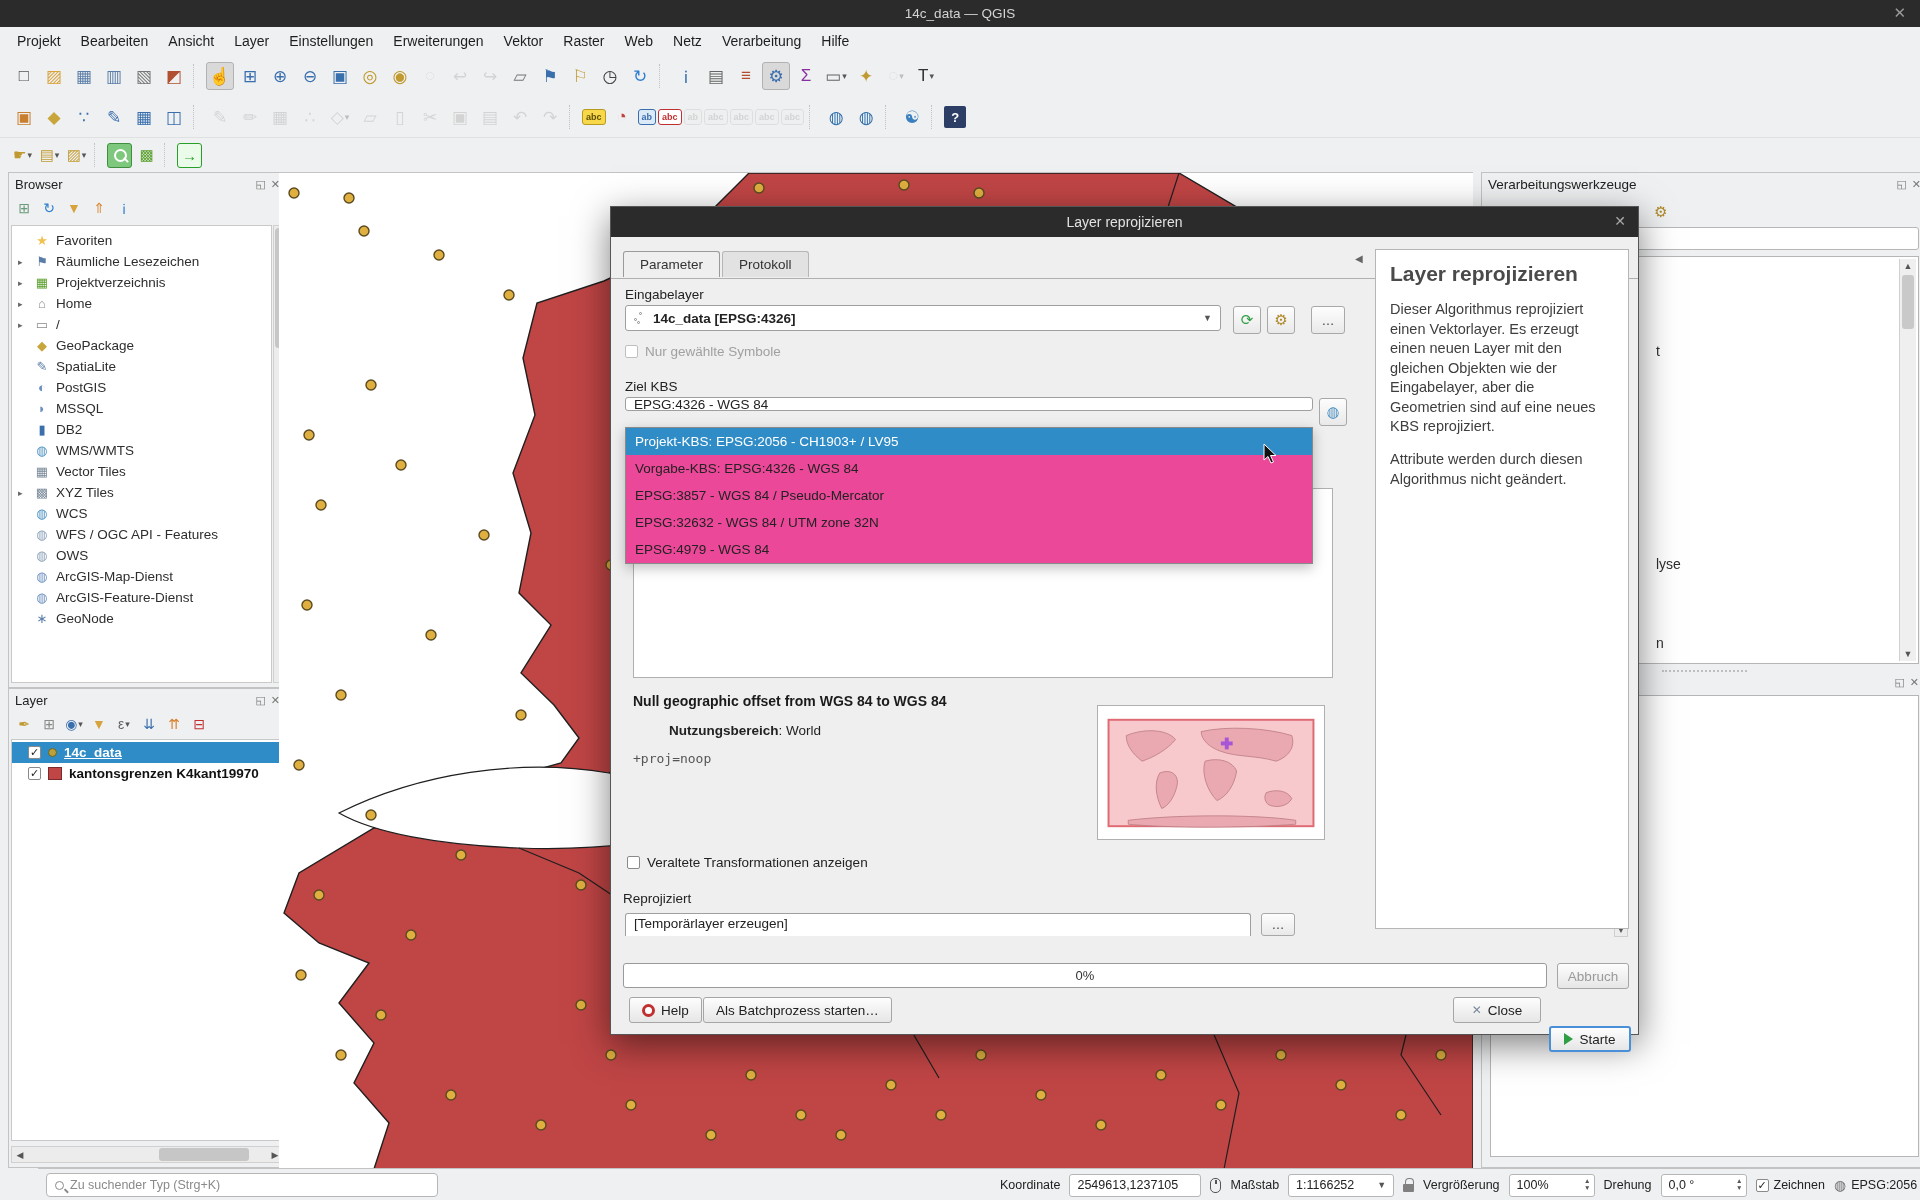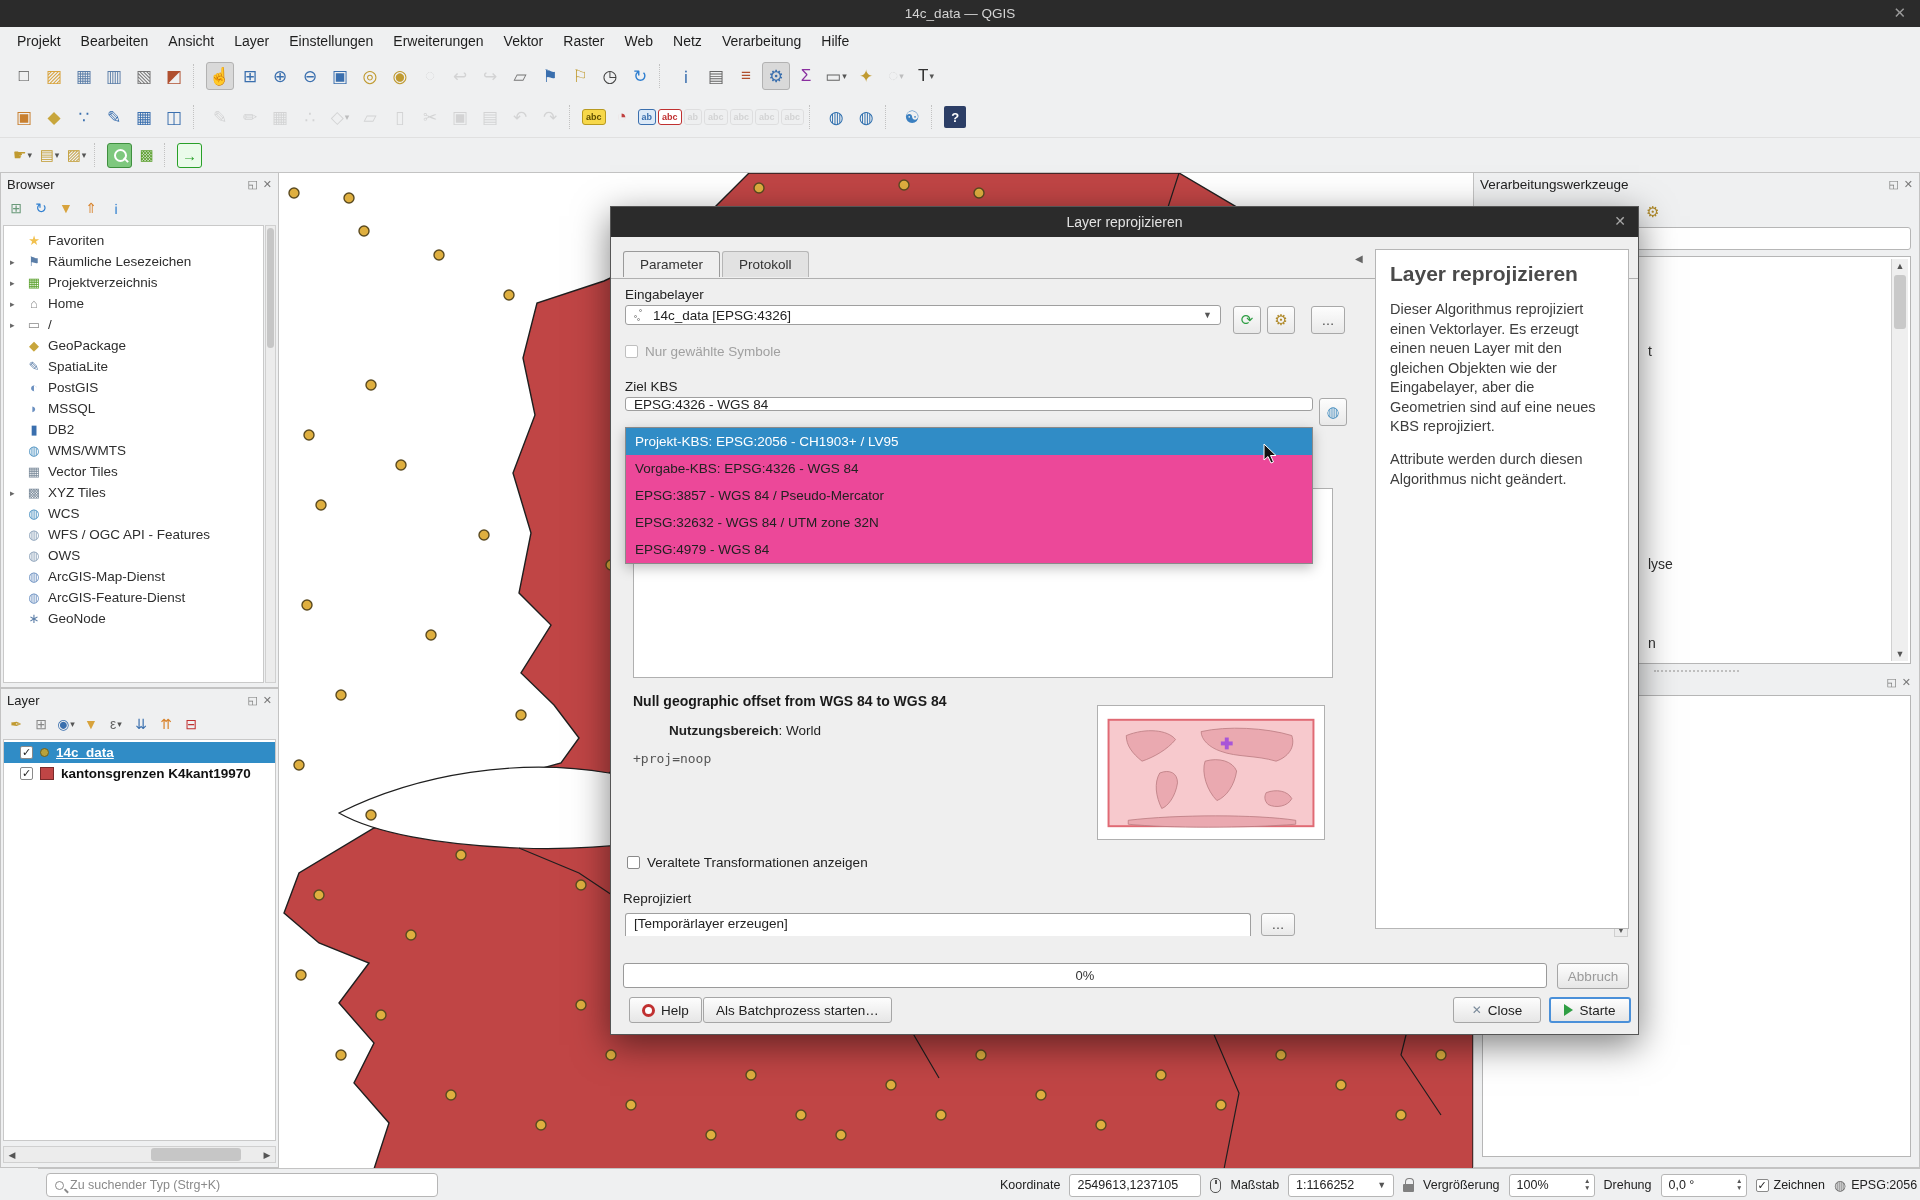--- a/index.html
+++ b/index.html
@@ -32,21 +32,21 @@
   .tag-blue { background:#dce9f7; border:1px solid #3a6fae; color:#3a6fae !important; font-size:9px !important; font-weight:bold; width:auto !important; padding:1px 3px; height:16px !important; }
   .tag-red { background:#fff; border:1px solid #c03030; color:#c03030 !important; font-size:9px !important; font-weight:bold; width:auto !important; padding:1px 3px; height:16px !important; }
   .tag-dim { background:#eee; border:1px solid #bbb; color:#999 !important; font-size:9px !important; font-weight:bold; width:auto !important; padding:1px 3px; height:16px !important; }
   .boxed { background:#2c3e66; color:#fff !important; font-weight:bold; font-size:13px !important; border-radius:2px; width:22px !important; height:22px !important; }
   .boxed-green { border:1px solid #28a028; background:#eafbea; font-weight:bold; }
   .mag-green { background:#7ec87e; border:1px solid #3f8f3f; border-radius:3px; position:relative; }
   .mag-green::before { content:""; position:absolute; left:6px; top:5px; width:9px; height:9px; border:2px solid #fff; border-radius:50%; }
   .mag-green::after { content:""; position:absolute; left:15px; top:15px; width:6px; height:2px; background:#fff; transform:rotate(45deg); }
 
   
-  .panel { position:absolute; background:#eff0f1; border:1px solid #c3c3c3; }
+  .panel { position:absolute; background:#eff0f1; border:1px solid #c3c3c3;margin-left:8px; }
   .panel-header { height:22px; display:flex; align-items:center; padding:0 6px; font-size:13px; color:#222; }
   .panel-header .ph-btns { margin-left:auto; display:flex; gap:5px; color:#777; font-size:11px; }
   .ptool { display:flex; gap:3px; padding:2px 4px; }
   .ptool .tbtn { width:22px; height:22px; font-size:14px; }
 
   
   .browser-panel { left:0; top:172px; width:279px; height:516px; }
   .tree { position:absolute; left:2px; top:52px; right:14px; bottom:4px; background:#fff; border:1px solid #c9c9c9; overflow:hidden; padding-top:4px; }
   .ti { display:flex; align-items:center; height:21px; padding-left:6px; gap:6px; }
   .ti .arrow { width:10px; font-size:9px; color:#666; }
@@ -141,21 +141,21 @@
   .help-pane p { font-size:14.5px; color:#3e3e3e; line-height:1.35; margin-bottom:13px; }
 
   .progress { position:absolute; left:12px; top:756px; width:924px; height:25px; background:#fff; border:1px solid #9a9a9a; border-radius:3px; display:flex; align-items:center; justify-content:center; font-size:13px; color:#333; }
   .btn { position:absolute; height:26px; background:linear-gradient(#fdfdfd,#e6e6e6); border:1px solid #a6a6a6; border-radius:3px; display:flex; align-items:center; justify-content:center; gap:6px; font-size:13.5px; color:#222; padding:0 12px; }
   .btn.disabled { color:#9a9a9a; }
   .btn .bico { font-size:12px; }
   .btn-cancel { left:946px; top:756px; width:72px; }
   .btn-help { left:18px; top:790px; }
   .btn-batch { left:92px; top:790px; }
   .btn-close { left:842px; top:790px; width:88px; }
-  .btn-run { left:938px; top:790px; width:82px; border:2px solid #4a90d9; }
+  .btn-run { left:938px; top:819px; width:82px; border:2px solid #4a90d9; }
   .tri-green { width:0; height:0; border-left:9px solid #2f9e44; border-top:6px solid transparent; border-bottom:6px solid transparent; }
   .ring-red { width:13px; height:13px; border-radius:50%; border:3.5px solid #c03030; background:#fff; }
 
   
   .statusbar { position:absolute; left:0; top:1168px; width:1920px; height:32px; background:#eff0f1; border-top:1px solid #c3c3c3; display:flex; align-items:center; font-size:12.5px; color:#222;margin-left:38px; }
   .sb-search { position:absolute; left:8px; top:4px; width:392px; height:24px; background:#fff; border:1px solid #b6b6b6; border-radius:4px; display:flex; align-items:center; padding:0 8px; gap:6px; color:#8a8a8a; }
   .mag { width:9px; height:9px; border:1.5px solid #8a8a8a; border-radius:50%; position:relative; flex:0 0 auto; }
   .mag::after { content:""; position:absolute; left:8px; top:8px; width:5px; height:1.5px; background:#8a8a8a; transform:rotate(45deg); }
   .sb-right { position:absolute; left:962px; top:0; height:32px; display:flex; align-items:center; gap:9px; }
   .sb-field { background:#fff; border:1px solid #b6b6b6; border-radius:3px; height:23px; display:flex; align-items:center; padding:0 7px; font-size:12.5px; color:#222; }
@@ -584,21 +584,21 @@
     </div>
 
     <div class="tabs">
 
     <span class="tab active">Parameter</span>
         <span class="tab">Protokoll</span>
       </div>
     <div class="tab-line"></div>
 
     <span class="dlg-label" style="left:14px; top:80px;">Eingabelayer</span>
-    <div class="field" style="position:absolute; left:14px; top:98px; width:596px; height:20px;">
+    <div class="field" style="position:absolute; left:14px; top:98px; width:596px; height:26px;font-weight:bold;">
       <span class="ptico">
         <i style="left:0;top:6px;"></i>
           <i style="left:5px;top:0;"></i>
           <i style="left:3px;top:9px;"></i>
       </span>
       <span>14c_data [EPSG:4326]</span>
       <span class="combo-arrow">▼</span>
     </div>
     <div class="sq-btn" style="left:622px; top:99px;">
         <span style="color:#2f9e44;">⟳</span>

